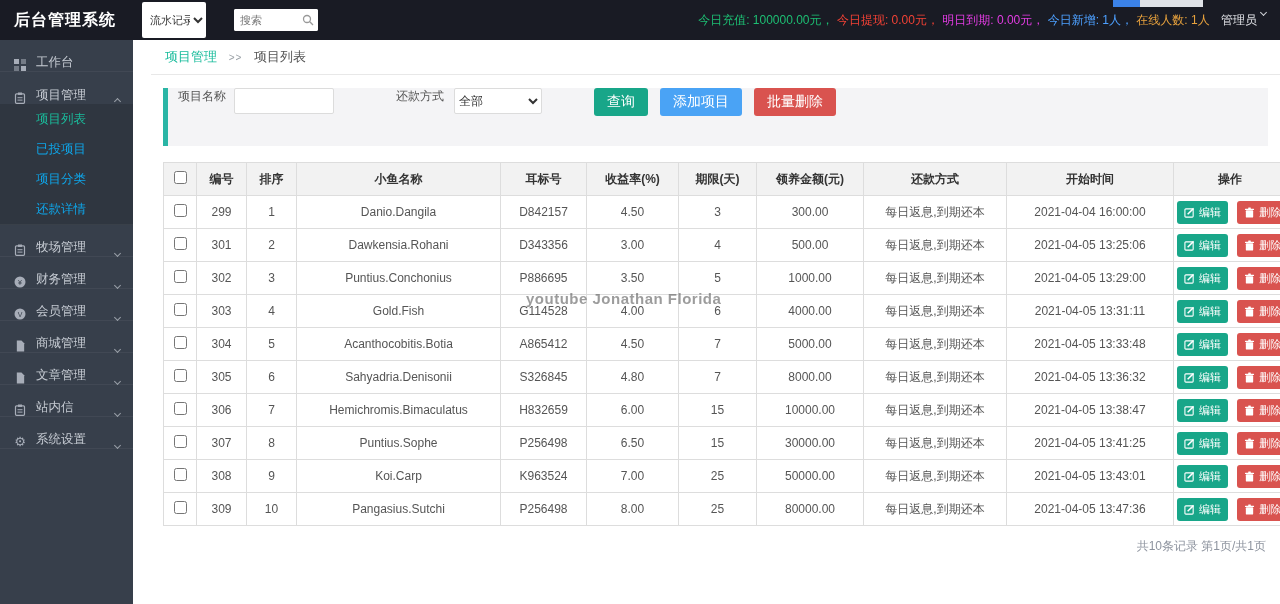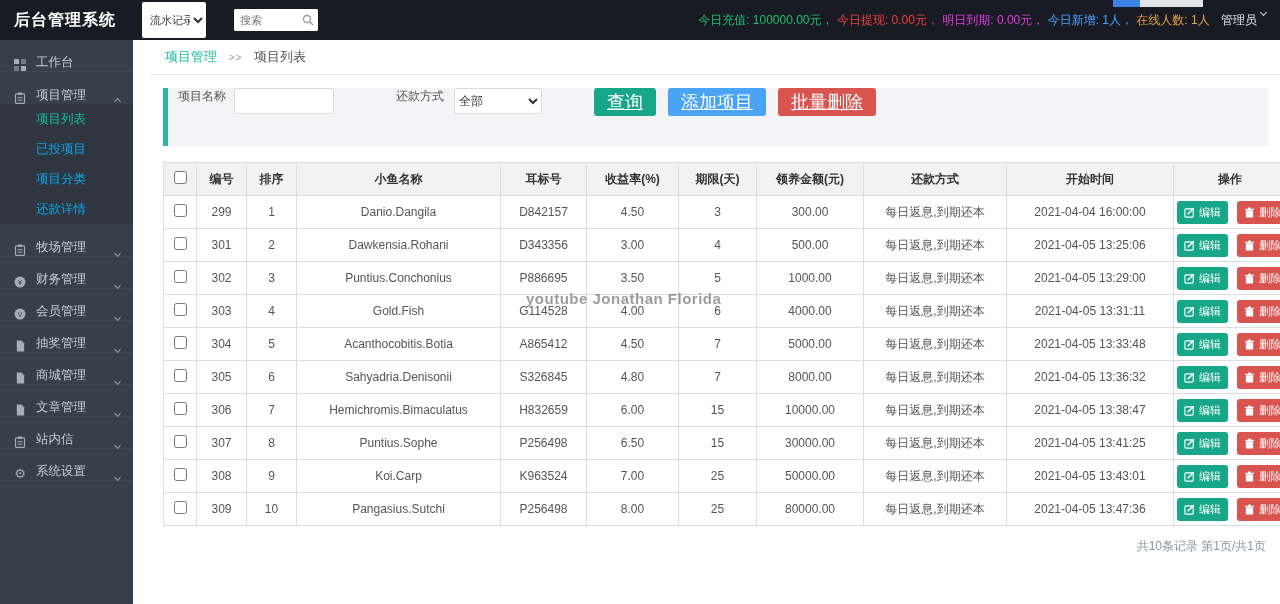--- a/index.html
+++ b/index.html
@@ -49,21 +49,21 @@
   .crumb-page { color:#555; }
 
   .filter-panel { margin:13px 12px 0 12px; height:58px; background:#f4f4f6; border-left:5px solid #2ab5a5;
     display:flex; align-items:flex-start; padding-left:10px; }
   .filter-label { color:#555; font-size:12px; }
   .filter-input { width:100px; height:26px; border:1px solid #dcdcdc; border-radius:2px; background:#fff;
     margin-left:8px; padding:0 6px; font-size:12px; outline:none; }
   .filter-select { width:88px; height:26px; border:1px solid #dcdcdc; border-radius:2px; background:#fff;
     margin-left:10px; font-size:12px; color:#333; }
   .lbl2 { margin-left:62px; }
-  .btn { border:none; border-radius:3px; color:#fff; font-size:18px; height:28px; padding:0 13px; cursor:pointer;text-decoration:underline; }
+  .btn { border:none; border-radius:3px; color:#fff; font-size:14px; height:28px; padding:0 13px; cursor:pointer; }
   .btn-query { background:#18a689; margin-left:52px; }
   .btn-add { background:#4aa3f5; margin-left:12px; }
   .btn-batch { background:#d9534f; margin-left:12px; }
 
   table { margin:16px 12px 0 12px; width:1123px; border-collapse:collapse; table-layout:fixed; font-size:12px; }
   th,td { border:1px solid #ddd; text-align:center; overflow:hidden; white-space:nowrap; }
   th { background:#f2f2f2; color:#333; font-weight:bold; height:33px; }
   td { color:#555; height:33px; background:#fff; }
   input[type=checkbox] { width:13px; height:13px; cursor:pointer; }
 
@@ -171,29 +171,20 @@
     <span class="chev down"></span>
   </div>
   <div class="side-item">
     <span class="icon">
         <svg width="12" height="12" viewBox="0 0 12 12">
           <circle cx="6" cy="6" r="5.5" fill="currentColor"></circle>
           <text x="6" y="8.6" text-anchor="middle" font-size="7" fill="#373f4b">V</text>
         </svg>
       </span>
     <span>会员管理</span>
-    <span class="chev down"></span>
-  </div>
-  <div class="side-item">
-    <span class="icon">
-        <svg width="11" height="12" viewBox="0 0 12 12" fill="currentColor">
-          <path d="M2 0h5l3 3v9H2z"></path>
-        </svg>
-      </span>
-    <span>抽奖管理</span>
     <span class="chev down"></span>
   </div>
   <div class="side-item">
     <span class="icon">
         <svg width="11" height="12" viewBox="0 0 12 12" fill="currentColor">
           <path d="M2 0h5l3 3v9H2z"></path>
         </svg>
       </span>
     <span>商城管理</span>
     <span class="chev down"></span>

